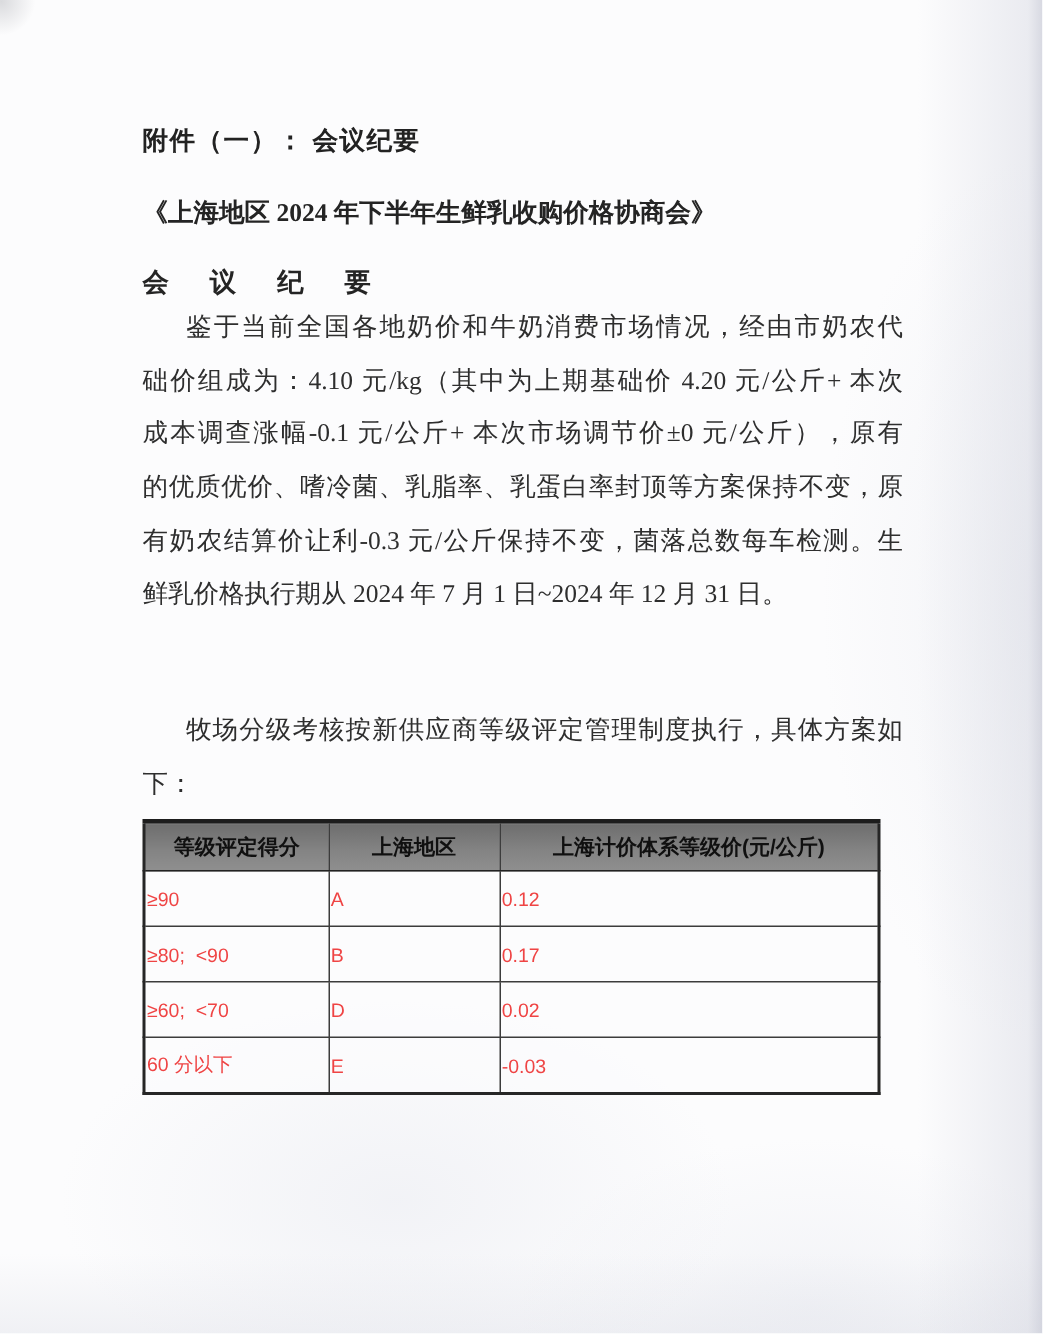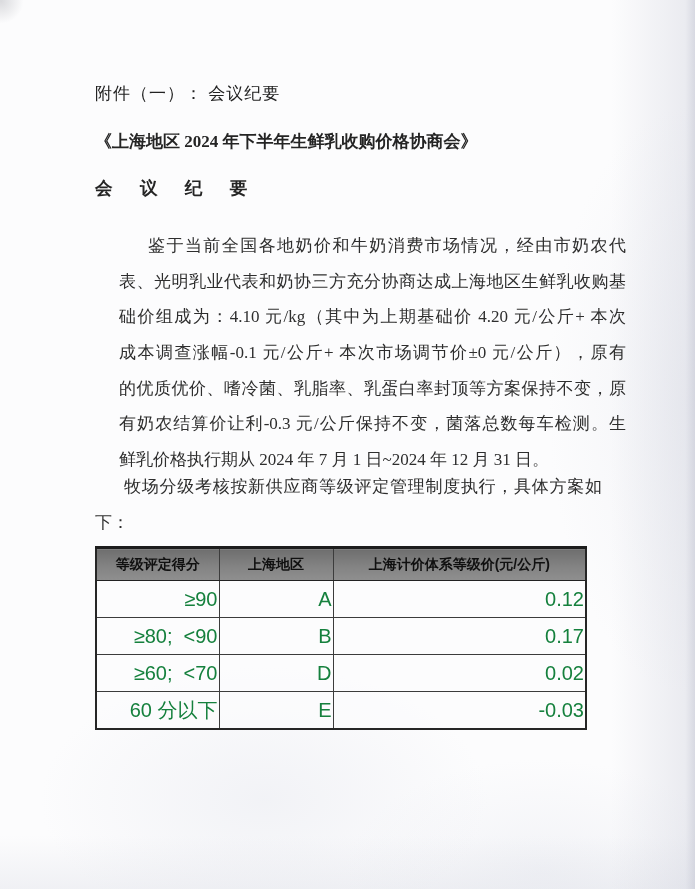--- a/index.html
+++ b/index.html
@@ -31,21 +31,21 @@
       radial-gradient(ellipse 320px 190px at 38% 90%, rgba(229,231,238,0.45), rgba(229,231,238,0) 70%),
       radial-gradient(ellipse 280px 160px at 78% 98%, rgba(230,232,239,0.45), rgba(230,232,239,0) 70%),
       radial-gradient(ellipse 200px 420px at 99% 45%, rgba(228,230,237,0.40), rgba(228,230,237,0) 70%);
   }
   .attachment-heading {
     position: absolute;
     left: 95px;
     top: 82px;
     width: 507px;
     font-size: 17px;
-    font-weight: 400;
+    font-weight: 700;
     letter-spacing: 1px;
     color: #222;
     white-space: pre;
   }
   .doc-title {
     position: absolute;
     left: 95px;
     top: 130px;
     width: 507px;
     font-size: 17px;
@@ -77,21 +77,21 @@
     height: 35.7px;
     text-align: justify;
     text-align-last: justify;
     overflow: hidden;
   }
   .para .line.indent { padding-left: 29px; }
   .para .line.last {
     text-align: left;
     text-align-last: left;
   }
-  .para1 { top: 228px; margin-left: 24px; }
+  .para1 { top: 200px; }
   .para2 { top: 469px; }
   .grade-table {
     position: absolute;
     left: 95px;
     top: 546px;
     width: 490px;
     border-collapse: collapse;
     table-layout: fixed;
     font-family: "Liberation Sans", "DejaVu Sans", sans-serif;
     border-radius: 24px;
@@ -106,43 +106,42 @@
     color: #101010;
     font-size: 14px;
     font-weight: 700;
     text-align: center;
     border-top: 3px solid #1d1d1d;
     border-bottom: 1.5px solid #222;
     white-space: pre;
   }
   .grade-table td {
     height: 34px;
-    font-size: 20px;
-    color: #15803d;
-    text-align: right;
+    font-size: 13px;
+    color: #ef4444;
+    text-align: left;
     vertical-align: middle;
     background: rgba(252,252,253,0.6);
     white-space: pre;
   }
 </style>
 </head>
 <body>
 
 <div class="page">
   <div class="scan-texture"></div>
 
   <div class="attachment-heading">附件（一）： 会议纪要</div>
 
   <div class="doc-title">《上海地区 2024 年下半年生鲜乳收购价格协商会》</div>
 
   <div class="doc-subtitle">会 议 纪 要</div>
 
   <div class="para para1">
     <div class="line indent">鉴于当前全国各地奶价和牛奶消费市场情况，经由市奶农代</div>
-    <div class="line">表、光明乳业代表和奶协三方充分协商达成上海地区生鲜乳收购基</div>
     <div class="line">础价组成为：4.10 元/kg（其中为上期基础价 4.20 元/公斤+ 本次</div>
     <div class="line">成本调查涨幅-0.1 元/公斤+ 本次市场调节价±0 元/公斤），原有</div>
     <div class="line">的优质优价、嗜冷菌、乳脂率、乳蛋白率封顶等方案保持不变，原</div>
     <div class="line">有奶农结算价让利-0.3 元/公斤保持不变，菌落总数每车检测。生</div>
     <div class="line last">鲜乳价格执行期从 2024 年 7 月 1 日~2024 年 12 月 31 日。</div>
   </div>
 
   <div class="para para2">
     <div class="line indent">牧场分级考核按新供应商等级评定管理制度执行，具体方案如</div>
     <div class="line last">下：</div>

